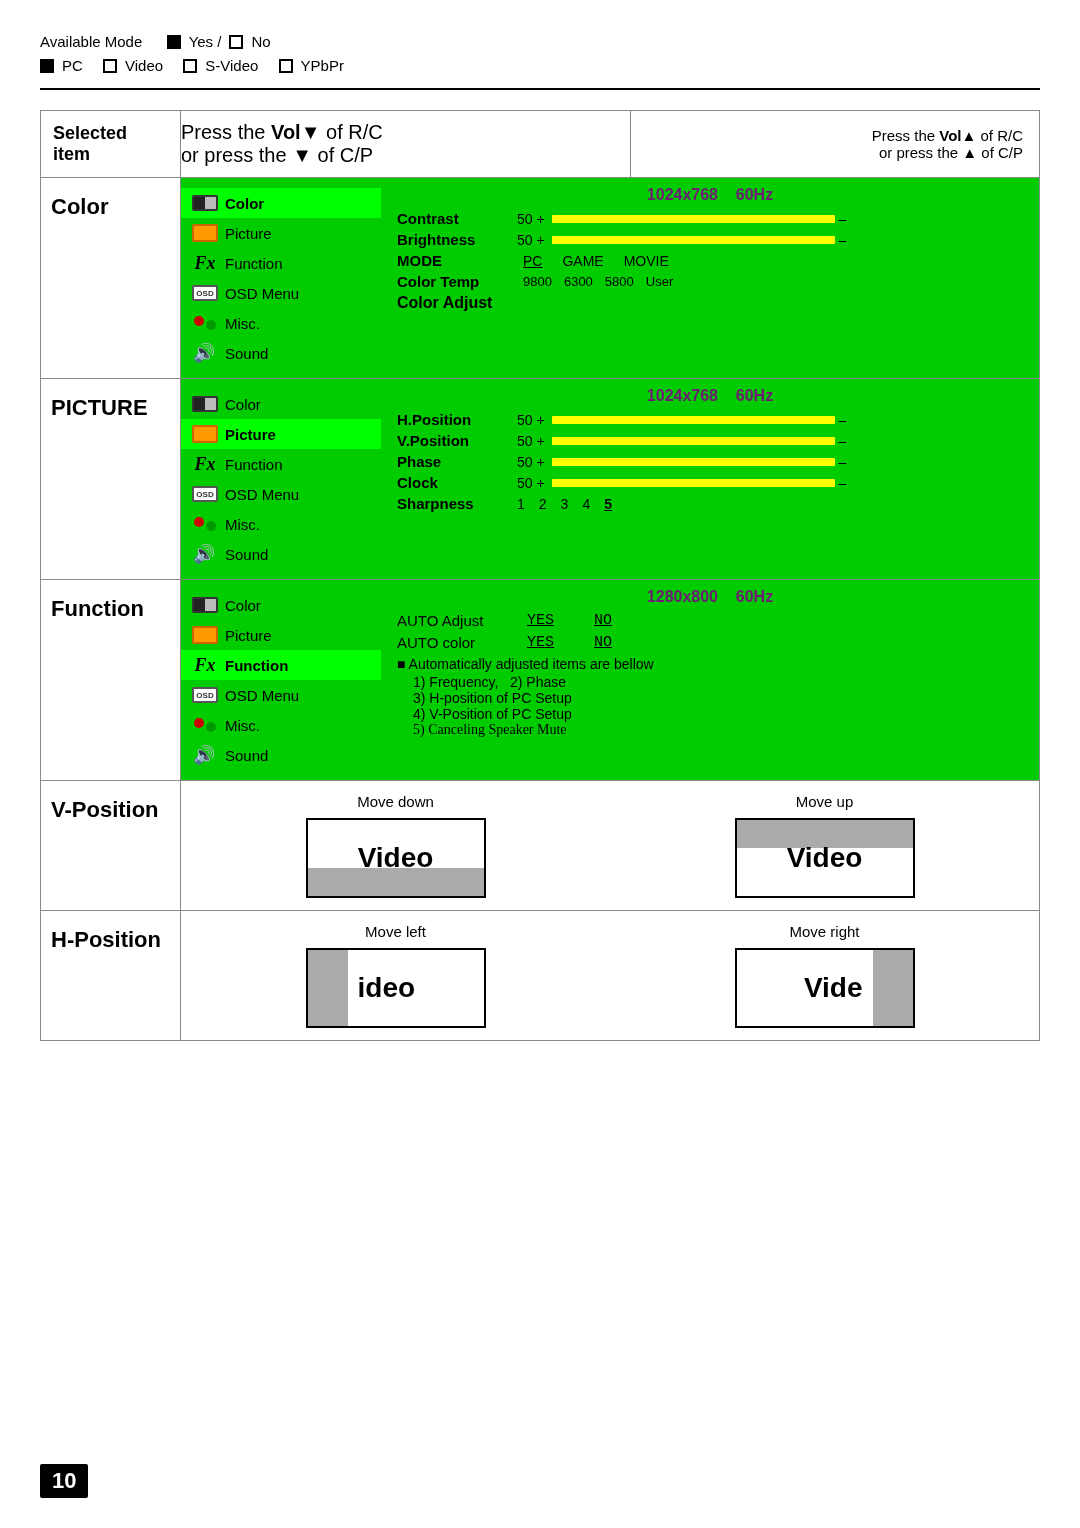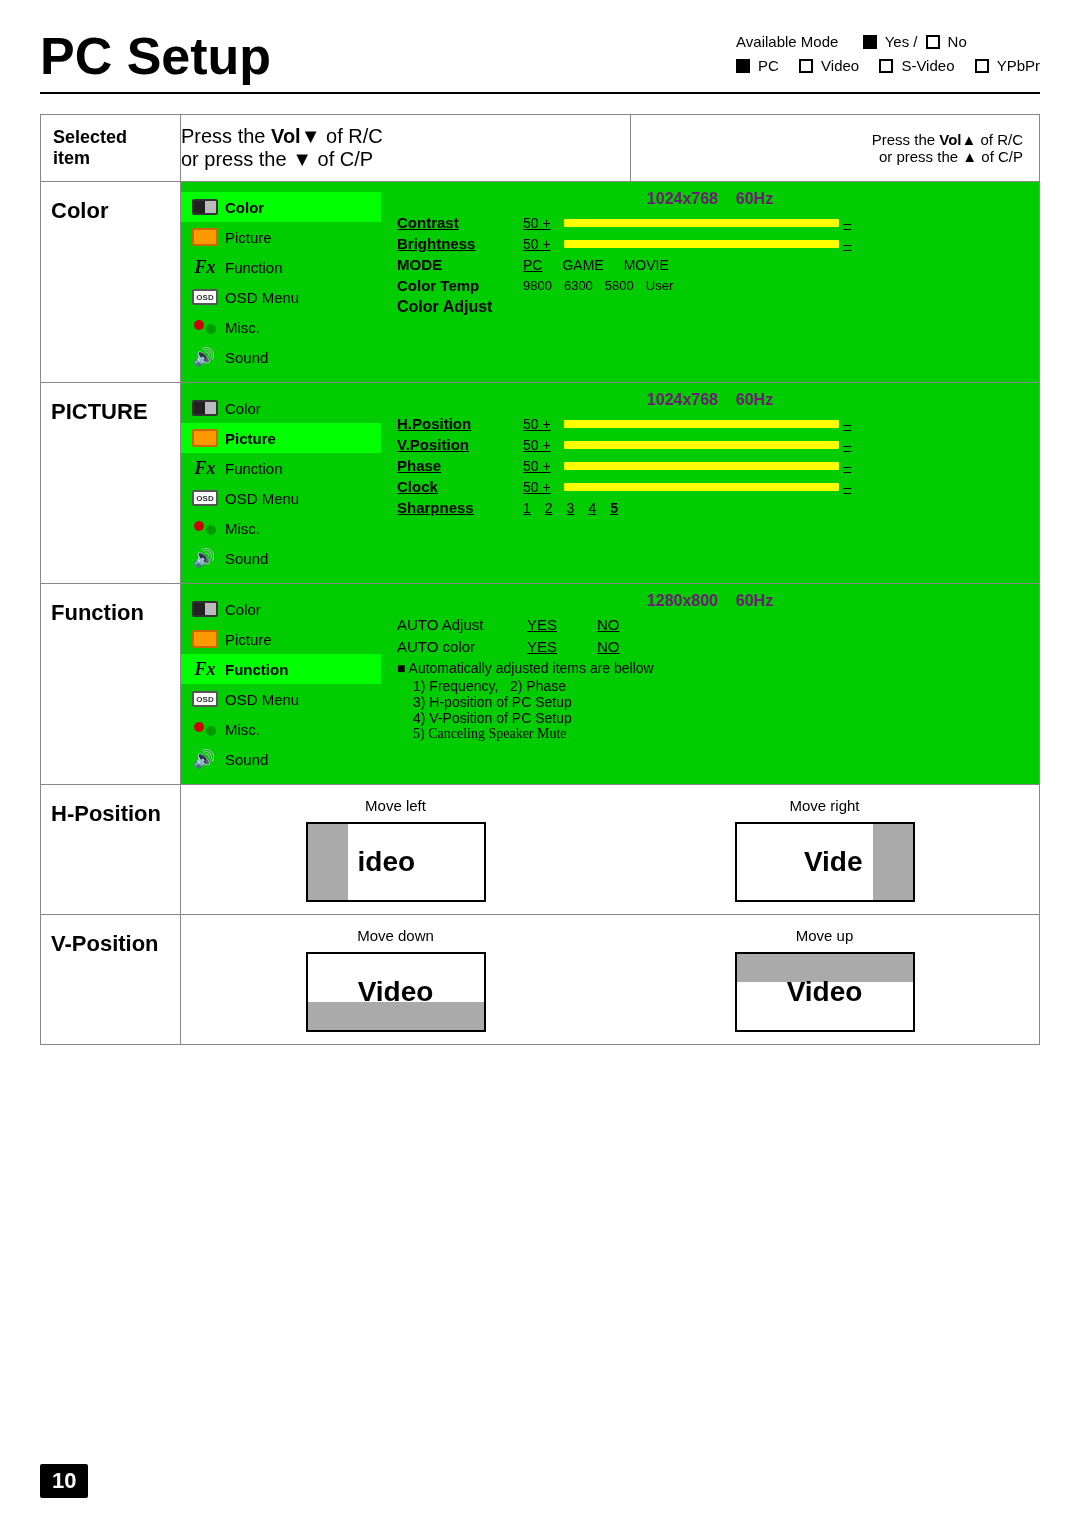--- a/index.html
+++ b/index.html
@@ -121,22 +121,21 @@
       font-weight: bold;
       margin-bottom: 6px;
       color: #701a75;
     }
 
     .osd-row {
       display: flex;
       align-items: center;
       margin-bottom: 4px;
       font-size: 15px;
-      gap: 6px;
-      text-decoration: underline;
+      gap: 0;
     }
     .osd-label {
       width: 120px;
       flex-shrink: 0;
       font-weight: bold;
       font-size: 15px;
     }
     .osd-value {
       font-size: 14px;
       flex-shrink: 0;
@@ -212,20 +211,21 @@
       font-size: 15px;
     }
     .func-label {
       width: 130px;
       font-weight: normal;
     }
     .func-option {
       display: flex;
       gap: 40px;
       font-size: 15px;
+      font-family: Liberation Mono, monospace;
     }
     .func-option span {
       text-decoration: underline;
     }
     .auto-info {
       font-size: 14px;
       margin-top: 4px;
     }
 
     
@@ -310,21 +310,20 @@
     }
     .sharpness-active {
       font-weight: bold;
       text-decoration: underline;
     }
   </style>
 </head>
 <body>
 
 <div class="header">
-  <div class="page-title">PC Setup</div>
   <div class="mode-info">
     <div class="mode-row">
       <span>Available Mode</span>
       &nbsp;&nbsp;
       <span class="checkbox-filled"></span>
       <span>Yes /</span>
       <span class="checkbox-empty"></span>
       <span>No</span>
     </div>
     <div class="mode-row">
@@ -620,20 +619,44 @@
             <div style="padding-left:16px; font-size:14px;">3) H-position of PC Setup</div>
             <div style="padding-left:16px; font-size:14px;">4) V-Position of PC Setup</div>
             <div style="padding-left:16px; font-size:14px;font-family:Liberation Serif, serif;">5) Canceling Speaker Mute</div>
           </div>
         </div>
       </div>
     </td>
   </tr>
 
   <tr>
+    <td class="row-label">V-Position</td>
+    <td class="row-content" colspan="2">
+      <div class="pos-row">
+
+        <div class="pos-half">
+          <div class="pos-caption">Move down</div>
+          <div class="pos-box" style="position:relative; overflow:hidden;">
+            <div class="gray-bar"></div>
+            <span style="position:relative;z-index:1;font-size:28px;font-weight:bold;">Video</span>
+          </div>
+        </div>
+
+        <div class="pos-half">
+          <div class="pos-caption">Move up</div>
+          <div class="pos-box" style="position:relative; overflow:hidden;">
+            <div class="gray-bar-top"></div>
+            <span style="position:relative;z-index:1;font-size:28px;font-weight:bold;">Video</span>
+          </div>
+        </div>
+      </div>
+    </td>
+  </tr>
+
+  <tr>
     <td class="row-label">H-Position</td>
     <td class="row-content" colspan="2">
       <div class="pos-row">
 
         <div class="pos-half">
           <div class="pos-caption">Move left</div>
           <div class="pos-box" style="position:relative; overflow:hidden; justify-content:flex-start; padding-left:4px;">
             <div class="gray-bar-left"></div>
             <span style="position:relative;z-index:1;font-size:28px;font-weight:bold;padding-left:46px;">ideo</span>
           </div>
@@ -643,40 +666,16 @@
           <div class="pos-caption">Move right</div>
           <div class="pos-box" style="position:relative; overflow:hidden; justify-content:flex-end; padding-right:4px;">
             <div class="gray-bar-right"></div>
             <span style="position:relative;z-index:1;font-size:28px;font-weight:bold;padding-right:46px;">Vide</span>
           </div>
         </div>
       </div>
     </td>
   </tr>
 
-  <tr>
-    <td class="row-label">V-Position</td>
-    <td class="row-content" colspan="2">
-      <div class="pos-row">
-
-        <div class="pos-half">
-          <div class="pos-caption">Move down</div>
-          <div class="pos-box" style="position:relative; overflow:hidden;">
-            <div class="gray-bar"></div>
-            <span style="position:relative;z-index:1;font-size:28px;font-weight:bold;">Video</span>
-          </div>
-        </div>
-
-        <div class="pos-half">
-          <div class="pos-caption">Move up</div>
-          <div class="pos-box" style="position:relative; overflow:hidden;">
-            <div class="gray-bar-top"></div>
-            <span style="position:relative;z-index:1;font-size:28px;font-weight:bold;">Video</span>
-          </div>
-        </div>
-      </div>
-    </td>
-  </tr>
-
 </tbody>
   </table>
 
 <div class="page-number">10</div>
 
 </body></html>

